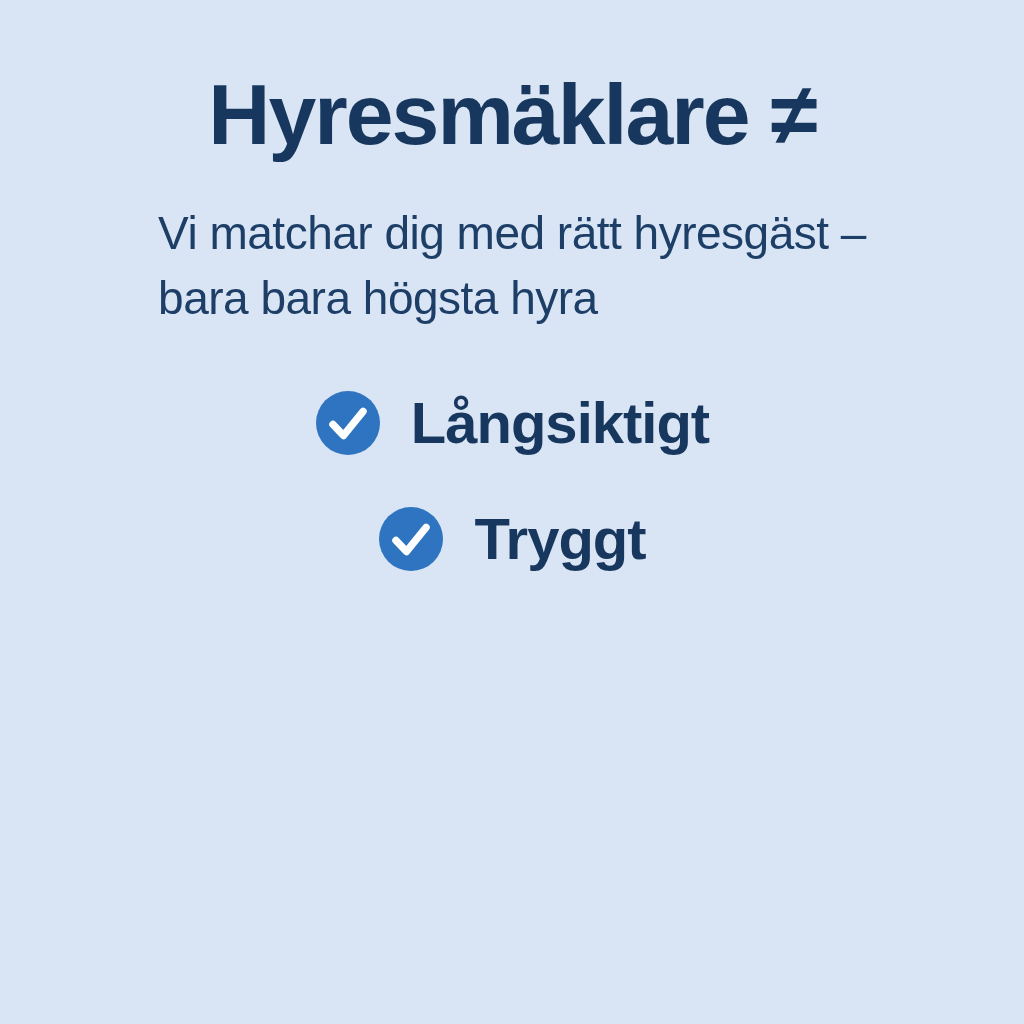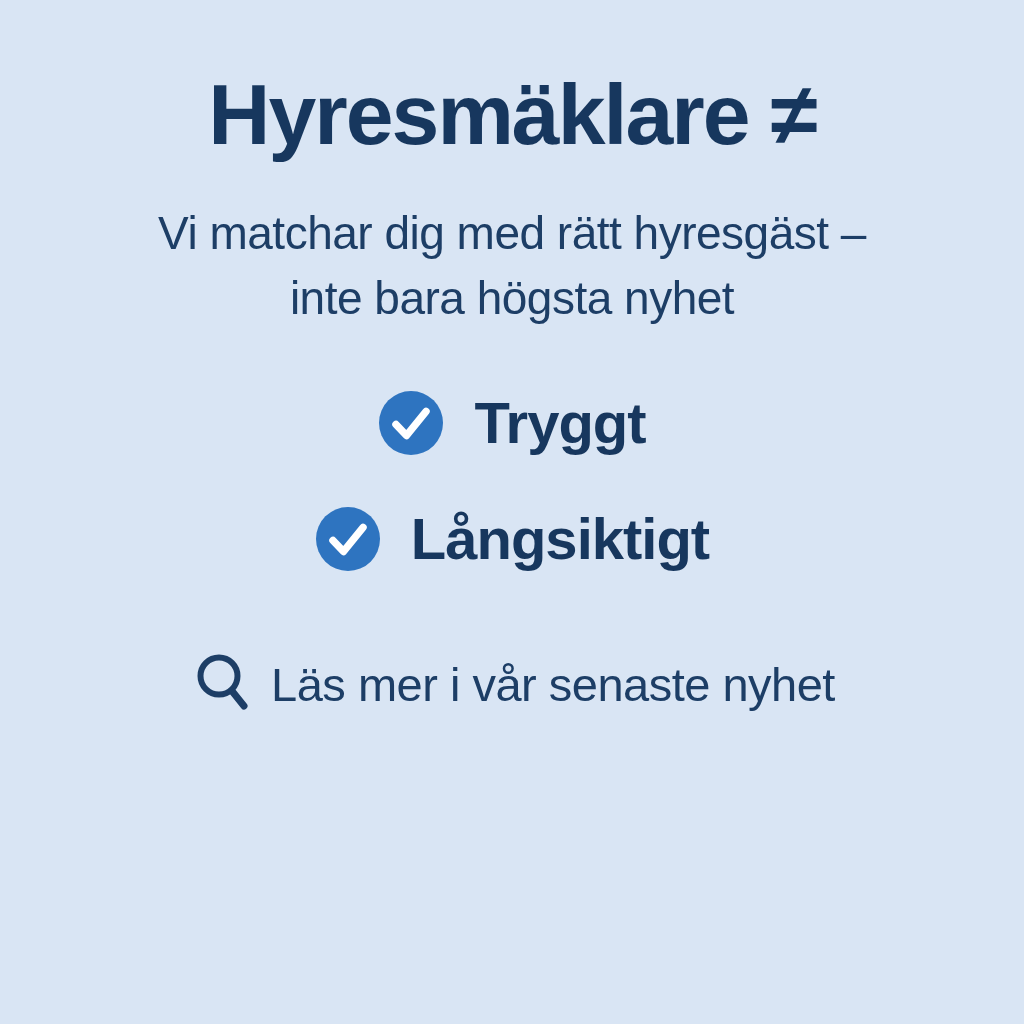--- a/index.html
+++ b/index.html
@@ -31,21 +31,21 @@
     line-height: 1.22;
     text-align: center;
     color: #17375e;
     text-shadow: 0 0 1px rgba(255,255,255,0.35);
   }
   .subtitle {
     margin: 34px 0 0 0;
     font-size: 46px;
     font-weight: 400;
     line-height: 1.42;
-    text-align: center;
+    text-align: left;
     color: #1d3e66;
     letter-spacing: -0.5px;
   }
   .benefits {
     list-style: none;
     margin: 58px 0 0 0;
     padding: 0;
     display: flex;
     flex-direction: column;
     align-items: center;
@@ -99,51 +99,42 @@
 <body>
 
 <main class="poster">
 
   <h1 class="title">
     <span>Hyresmäklare ≠</span><br>
   </h1>
 
   <p class="subtitle">
     <span>Vi matchar dig med rätt hyresgäst –</span><br>
-    <span>inte bara högsta nyhet</span>
+    <span>bara bara högsta hyra</span>
   </p>
 
   <ul class="benefits">
 
     <li class="benefit-row">
       <span>
         <svg class="check-icon" viewBox="0 0 66 66" aria-hidden="true">
           <circle cx="33" cy="33" r="32" fill="#2e74c0"></circle>
           <path d="M18 34.5 L28.5 45.5 L48 21.5" fill="none" stroke="#ffffff" stroke-width="7.5" stroke-linecap="round" stroke-linejoin="round"></path>
         </svg>
       </span>
-      <span class="benefit-label">Tryggt</span>
+      <span class="benefit-label">Långsiktigt</span>
     </li>
 
     <li class="benefit-row">
       <span>
         <svg class="check-icon" viewBox="0 0 66 66" aria-hidden="true">
           <circle cx="33" cy="33" r="32" fill="#2e74c0"></circle>
           <path d="M18 34.5 L28.5 45.5 L48 21.5" fill="none" stroke="#ffffff" stroke-width="7.5" stroke-linecap="round" stroke-linejoin="round"></path>
         </svg>
       </span>
-      <span class="benefit-label">Långsiktigt</span>
+      <span class="benefit-label">Tryggt</span>
     </li>
 
 
   </ul>
 
-  <div class="footer-cta">
-    <span>
-      <svg class="magnifier-icon" viewBox="0 0 74 74" aria-hidden="true">
-        <circle cx="30" cy="28" r="18.5" fill="none" stroke="#1d3e66" stroke-width="6"></circle>
-        <line x1="43" y1="43" x2="55" y2="58" stroke="#1d3e66" stroke-width="7" stroke-linecap="round"></line>
-      </svg>
-    </span>
-    <span class="footer-text">Läs mer i vår senaste nyhet</span>
-  </div>
 
 </main>
 
 </body></html>

